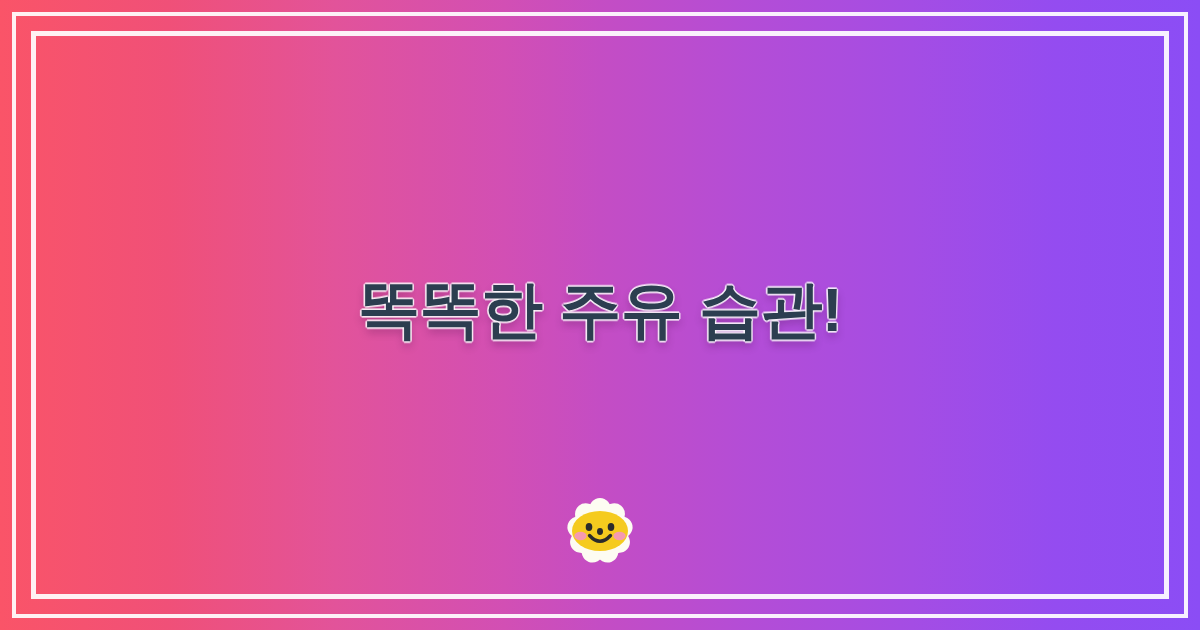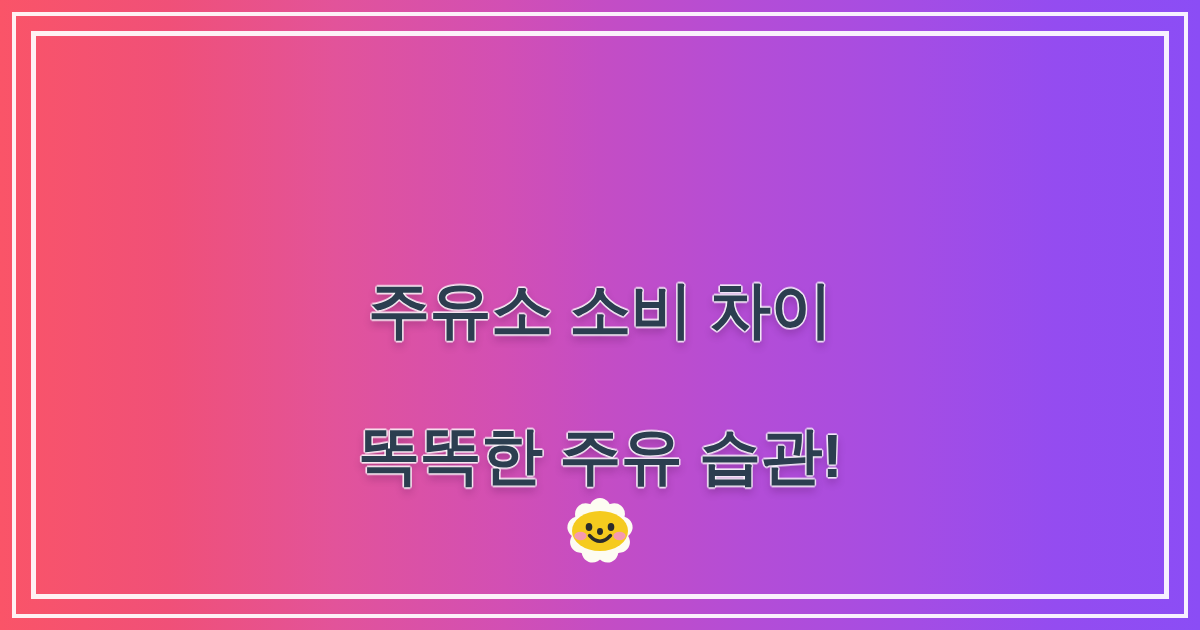--- a/index.html
+++ b/index.html
@@ -121,21 +121,20 @@
 <body>
 
 <div id="card">
 
   <div id="frame-outer"></div>
   <div id="frame-inner"></div>
 
   <div id="content">
 
     <h1 id="headline">
-      <span class="hl-line">주유소 소비 차이</span>
       <span class="hl-line">똑똑한 주유 습관!</span>
     </h1>
 
     <div id="emoji-wrap">
       <svg id="flower-icon" width="130" height="86" viewBox="0 0 130 86" aria-hidden="true">
         <g id="petals">
             <ellipse cx="65" cy="16" rx="11.5" ry="17.5" fill="#FDFCF2" transform="rotate(0 65 43) scale(1,0.74) translate(0,15.108108108108107)"></ellipse>
             <ellipse cx="65" cy="16" rx="11.5" ry="17.5" fill="#FDFCF2" transform="rotate(40 65 43) scale(1,0.74) translate(0,15.108108108108107)"></ellipse>
             <ellipse cx="65" cy="16" rx="11.5" ry="17.5" fill="#FDFCF2" transform="rotate(80 65 43) scale(1,0.74) translate(0,15.108108108108107)"></ellipse>
             <ellipse cx="65" cy="16" rx="11.5" ry="17.5" fill="#FDFCF2" transform="rotate(120 65 43) scale(1,0.74) translate(0,15.108108108108107)"></ellipse>

